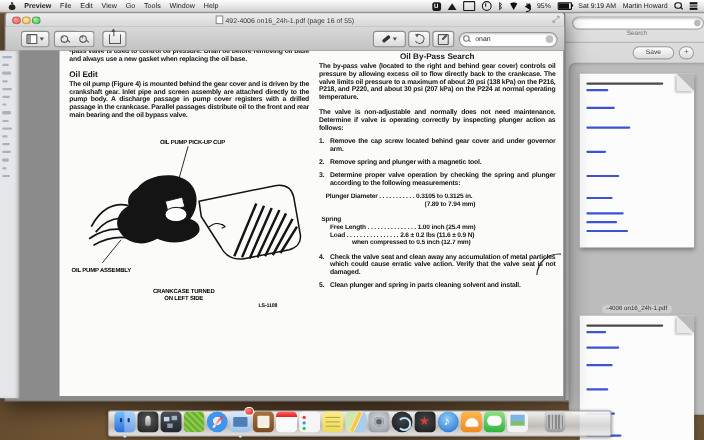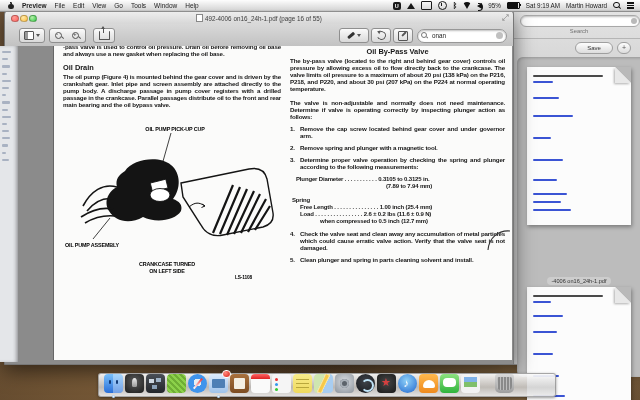--- a/index.html
+++ b/index.html
@@ -302,21 +302,21 @@
         <span class="s-mag"></span>
         <input value="onan" style="">
         <span class="clr"></span>
       </div>
     </div>
     <div class="pv-content">
       <div class="page">
 
         <div class="col col-left">
           <div class="para clip-top">-pass valve is used to control oil pressure. Drain oil before removing oil base and always use a new gasket when replacing the oil base.</div>
-          <h4 class="doc-h">Oil Drain</h4>
+          <h4 class="doc-h">Oil Edit</h4>
           <div class="para">The oil pump (Figure 4) is mounted behind the gear cover and is driven by the crankshaft gear. Inlet pipe and screen assembly are attached directly to the pump body. A discharge passage in pump cover registers with a drilled passage in the crankcase. Parallel passages distribute oil to the front and rear main bearing and the oil bypass valve.</div>
           
           <svg class="fig" width="218" height="165" viewBox="0 0 218 165">
             <text class="svg-text" x="112" y="10" font-size="5.4" text-anchor="middle">OIL PUMP PICK-UP CUP</text>
             <path d="M108,12 L95,58" stroke="#111" stroke-width="0.8" fill="none"></path>
             <path d="M62,50 C70,38 96,34 108,44 C118,52 118,68 110,78 C116,80 120,84 118,90 C112,100 92,102 80,96 C66,104 52,100 46,90 C40,80 46,70 54,66 C52,58 56,54 62,50 Z" fill="#141414"></path>
             <rect x="88" y="60" width="16" height="9" fill="#fff" stroke="#111" stroke-width="0.8" transform="rotate(-14 96 64)"></rect>
             <ellipse cx="97" cy="74" rx="10" ry="6.5" fill="#fff" stroke="#111" stroke-width="0.9"></ellipse>
             <path d="M20,85 C28,70 40,62 54,66 M24,90 C32,80 42,76 52,78 M18,96 C30,88 40,86 50,88 M22,102 C32,96 42,94 52,95" stroke="#141414" stroke-width="1.6" fill="none"></path>
             <path d="M126,86 C132,81 136,81 142,85 M142,85 l-3,-2 m3,2 l-3.5,1.5" stroke="#111" stroke-width="1" fill="none"></path>
@@ -324,21 +324,21 @@
             <path d="M150,112 L170,64 M157,113 L177,66 M164,114 L184,68 M171,113 L191,70 M178,112 L197,73 M185,111 L203,78 M192,109 L207,85" stroke="#141414" stroke-width="2.2"></path>
             <path d="M30,118 L47,97" stroke="#111" stroke-width="0.8"></path>
             <text class="svg-text" x="2" y="126" font-size="5.4">OIL PUMP ASSEMBLY</text>
             <text class="svg-text" x="104" y="145" font-size="5.4" text-anchor="middle">CRANKCASE TURNED</text>
             <text class="svg-text" x="104" y="152" font-size="5.4" text-anchor="middle">ON LEFT SIDE</text>
             <text class="svg-text" x="172" y="158" font-size="4.8">LS-1108</text>
           </svg>
         </div>
 
         <div class="col col-right">
-          <h4 class="doc-h center">Oil By-Pass Valve</h4>
+          <h4 class="doc-h center">Oil By-Pass Search</h4>
           <div class="para">The by-pass valve (located to the right and behind gear cover) controls oil pressure by allowing excess oil to flow directly back to the crankcase. The valve limits oil pressure to a maximum of about 20 psi (138 kPa) on the P216, P218, and P220, and about 30 psi (207 kPa) on the P224 at normal operating temperature.</div>
           <div class="para" style="margin-top:6px;">The valve is non-adjustable and normally does not need maintenance. Determine if valve is operating correctly by inspecting plunger action as follows:</div>
           <div class="li">
               <span class="n">1.</span>
               <span class="t">Remove the cap screw located behind gear cover and under governor arm.</span>
             </div>
           <div class="li">
               <span class="n">2.</span>
               <span class="t">Remove spring and plunger with a magnetic tool.</span>
             </div>

